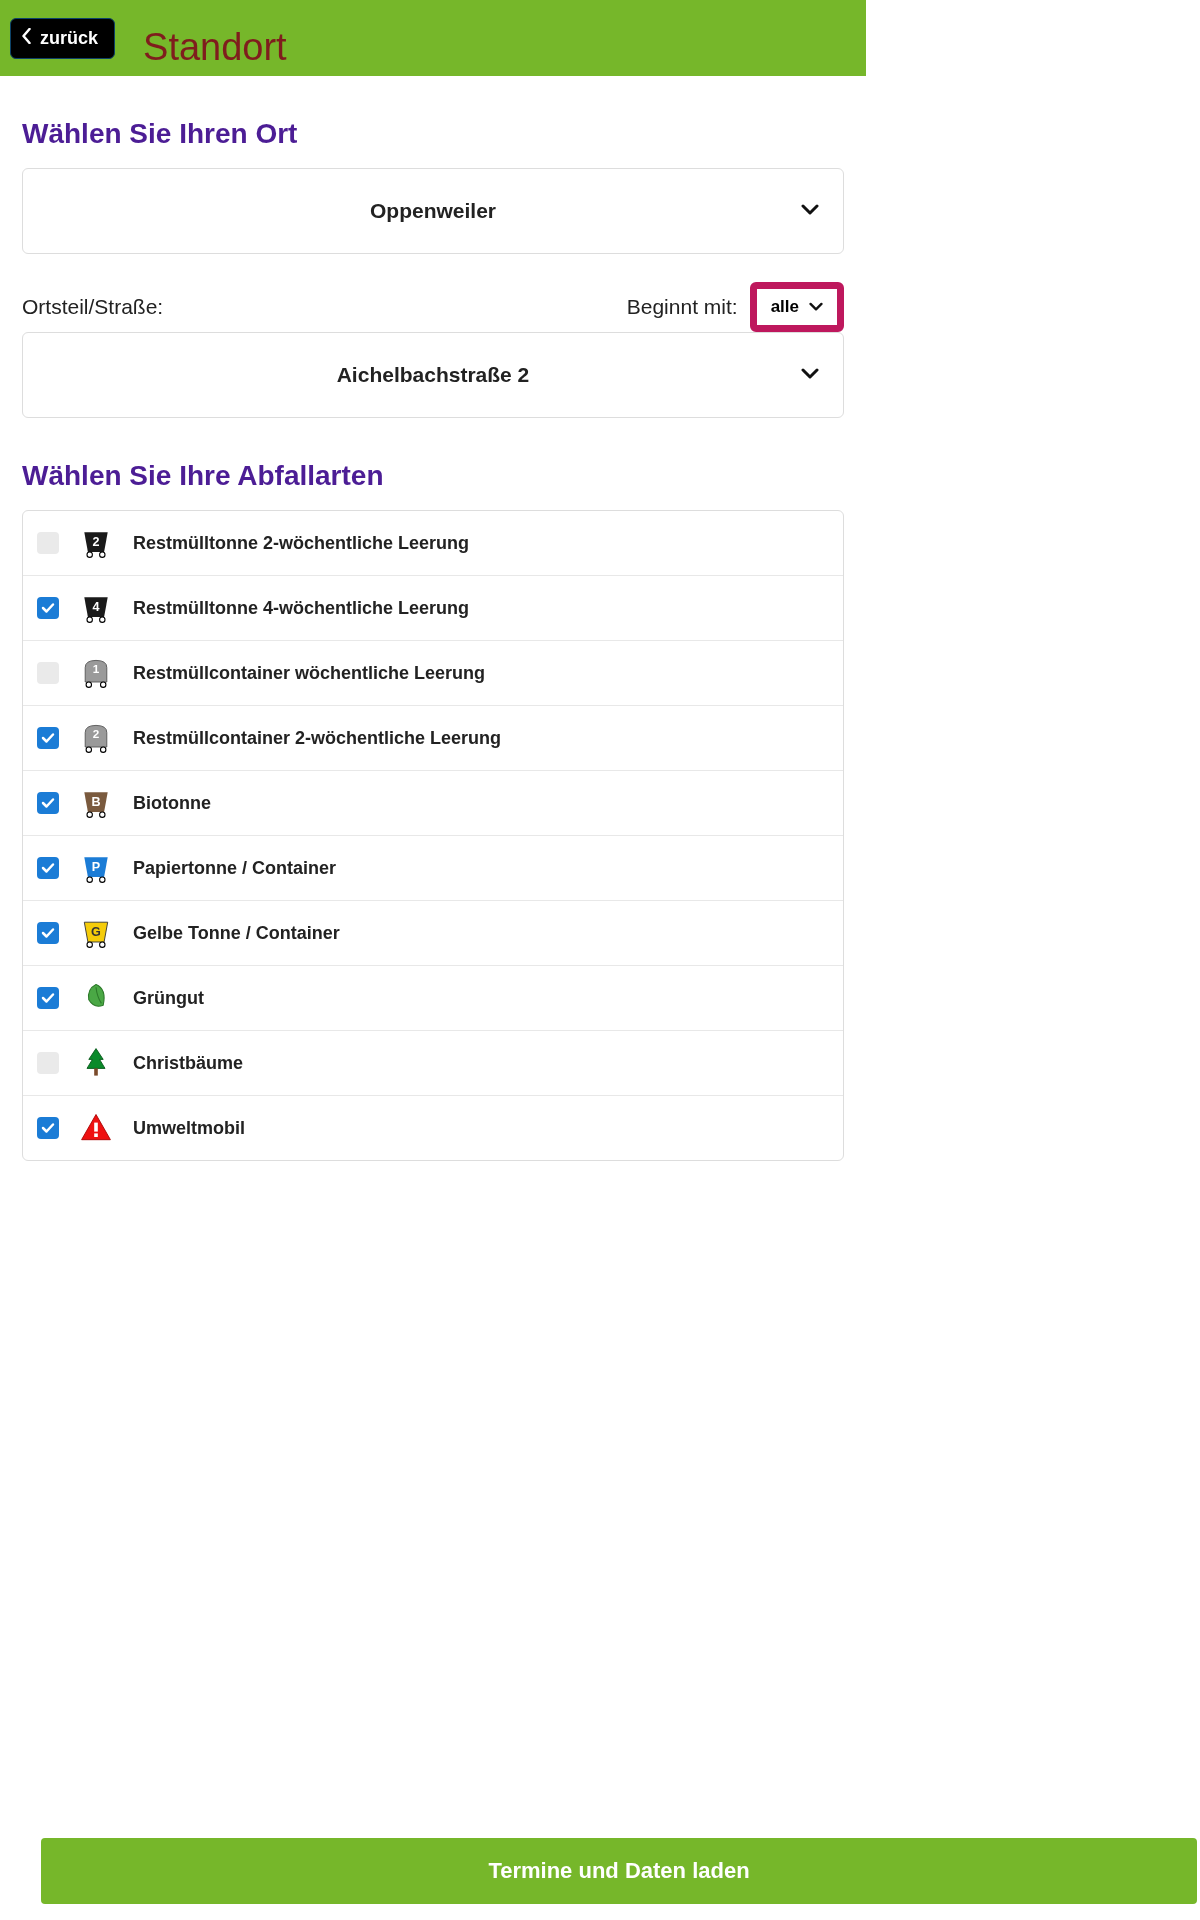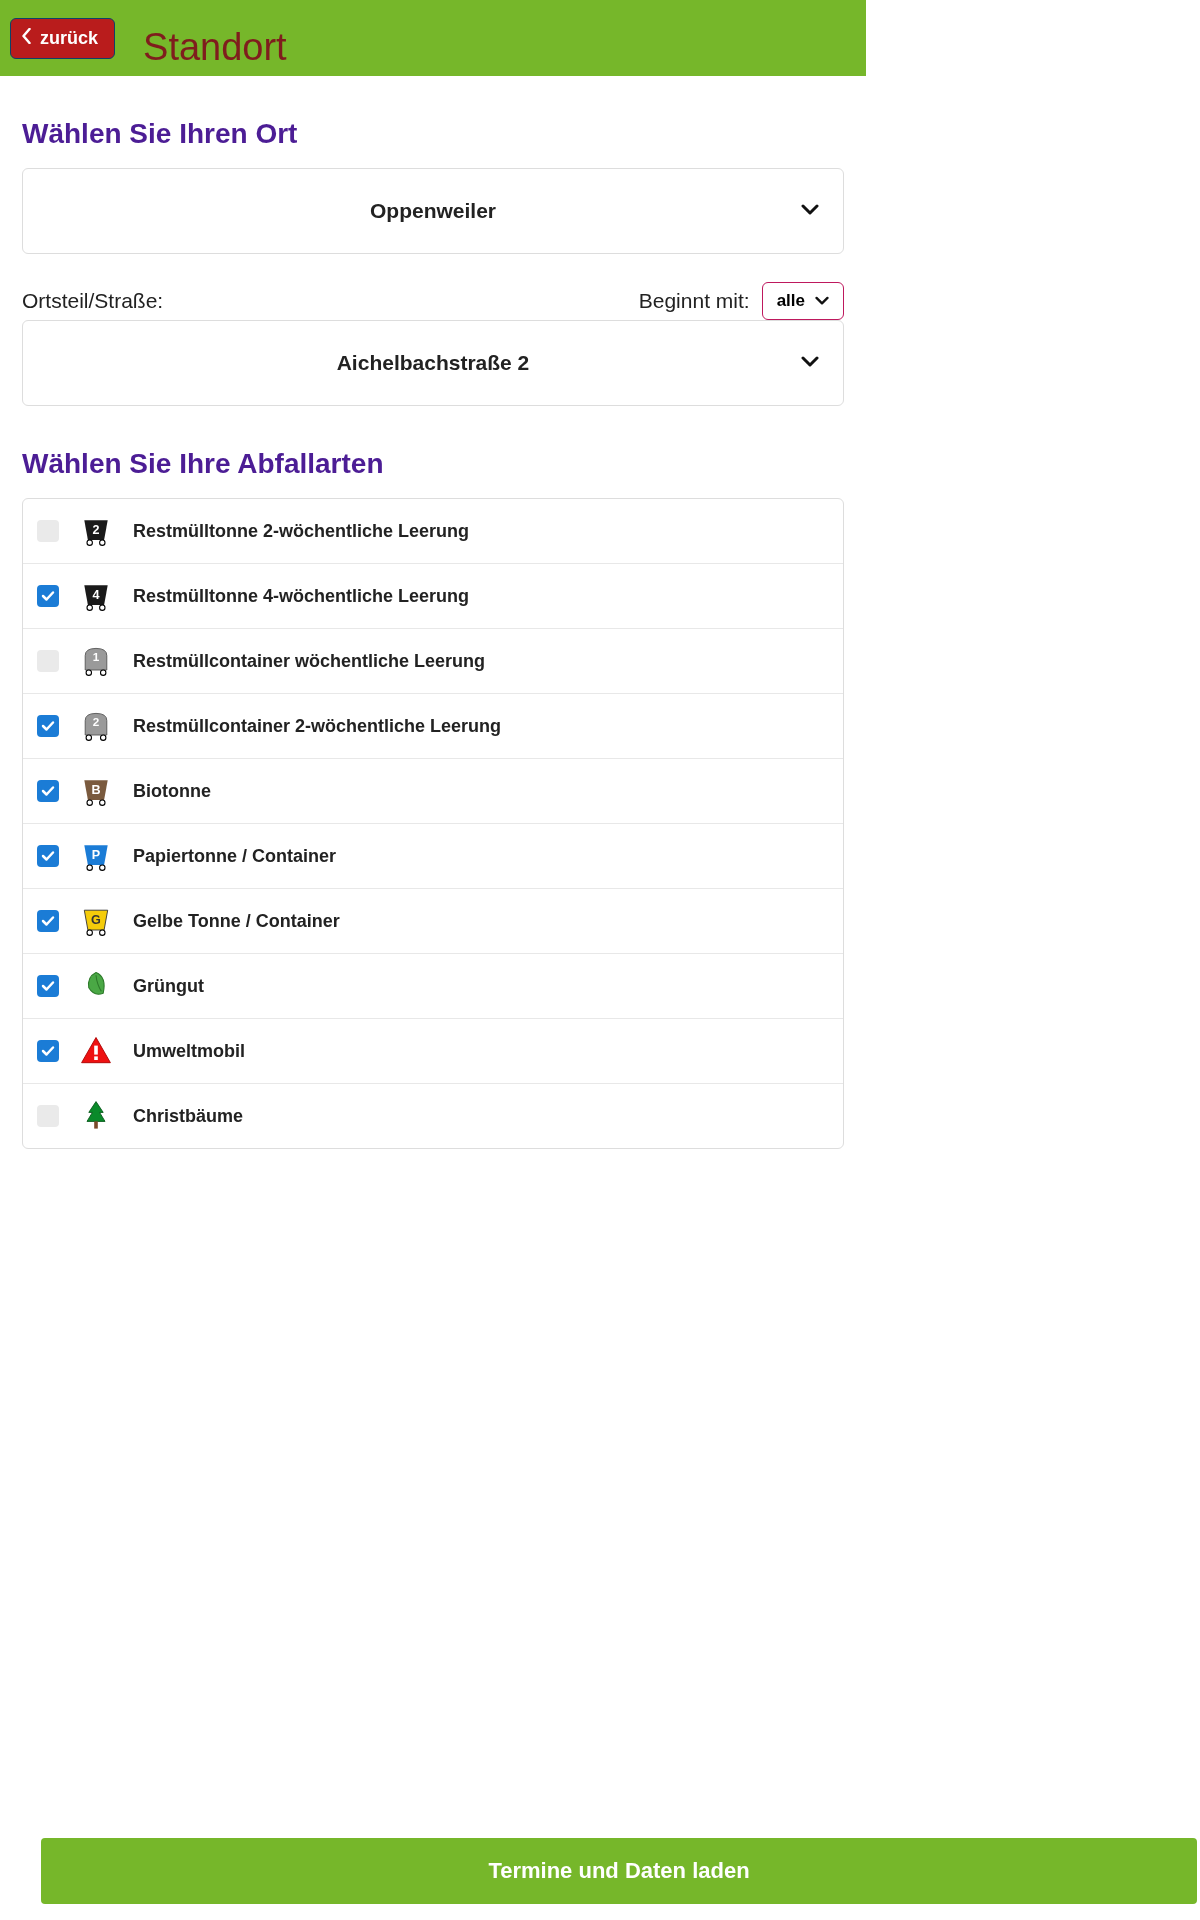--- a/index.html
+++ b/index.html
@@ -11,21 +11,21 @@
     overflow: hidden;
   }
   .header {
     background: #76b72a;
     height: 76px;
     display: flex;
     align-items: center;
     padding: 0 10px;
   }
   .back-btn {
-    background: #b91c1c;
+    background: #000000;
     border: 1px solid #0d4268;
     border-radius: 6px;
     color: #fff;
     font-size: 18px;
     font-weight: 600;
     padding: 9px 16px 9px 10px;
     display: flex;
     align-items: center;
     gap: 8px;
     cursor: pointer;
@@ -84,21 +84,21 @@
   .label-text {
     font-size: 21px;
     color: #222;
   }
   .begins-with {
     display: flex;
     align-items: center;
     gap: 12px;
   }
   .mini-dropdown {
-    border: 1px solid #be185d;
+    border: 7px solid #be185d;
     border-radius: 6px;
     padding: 8px 14px;
     display: flex;
     align-items: center;
     gap: 10px;
     cursor: pointer;
     font-weight: 700;
     font-size: 17px;
   }
   .waste-list {
@@ -331,43 +331,43 @@
         </div>
         <div class="icon-wrap">
           <svg viewBox="0 0 40 40" width="36" height="36">
             <path d="M20 5 Q32 10 28 28 Q18 32 12 22 Q10 10 20 5 Z" fill="#4aa845" stroke="#2d7a2a" stroke-width="1.2"></path>
             <path d="M20 8 Q21 18 26 26" stroke="#2d7a2a" stroke-width="1.2" fill="none"></path>
           </svg>
         </div>
         <div class="waste-label">Grüngut</div>
       </div>
       <div class="waste-item">
+        <div class="checkbox unchecked"></div>
+        <div class="icon-wrap">
+          <svg viewBox="0 0 40 40" width="36" height="36">
+            <path d="M20 4 L28 16 L24 16 L30 26 L10 26 L16 16 L12 16 Z" fill="#0a8a2a" stroke="#065718" stroke-width="1"></path>
+            <rect x="18" y="26" width="4" height="8" fill="#7a4a2a"></rect>
+          </svg>
+        </div>
+        <div class="waste-label">Christbäume</div>
+      </div>
+      <div class="waste-item">
         <div class="checkbox checked">
           <svg viewBox="0 0 14 12">
             <path d="M2 6 L5.5 9.5 L12 2.5" stroke="#fff" stroke-width="2.5" fill="none" stroke-linecap="round" stroke-linejoin="round"></path>
           </svg>
         </div>
         <div class="icon-wrap">
           <svg viewBox="0 0 40 40" width="36" height="36">
             <path d="M20 5 L36 33 L4 33 Z" fill="#e11" stroke="#a00" stroke-width="1"></path>
             <rect x="18" y="14" width="4" height="10" fill="#fff"></rect>
             <rect x="18" y="26" width="4" height="4" fill="#fff"></rect>
           </svg>
         </div>
         <div class="waste-label">Umweltmobil</div>
       </div>
-      <div class="waste-item">
-        <div class="checkbox unchecked"></div>
-        <div class="icon-wrap">
-          <svg viewBox="0 0 40 40" width="36" height="36">
-            <path d="M20 4 L28 16 L24 16 L30 26 L10 26 L16 16 L12 16 Z" fill="#0a8a2a" stroke="#065718" stroke-width="1"></path>
-            <rect x="18" y="26" width="4" height="8" fill="#7a4a2a"></rect>
-          </svg>
-        </div>
-        <div class="waste-label">Christbäume</div>
-      </div>
     </div>
 
 </div>
 
 <div class="footer">
   <button class="load-btn">Termine und Daten laden</button>
 </div>
 
 </body></html>

